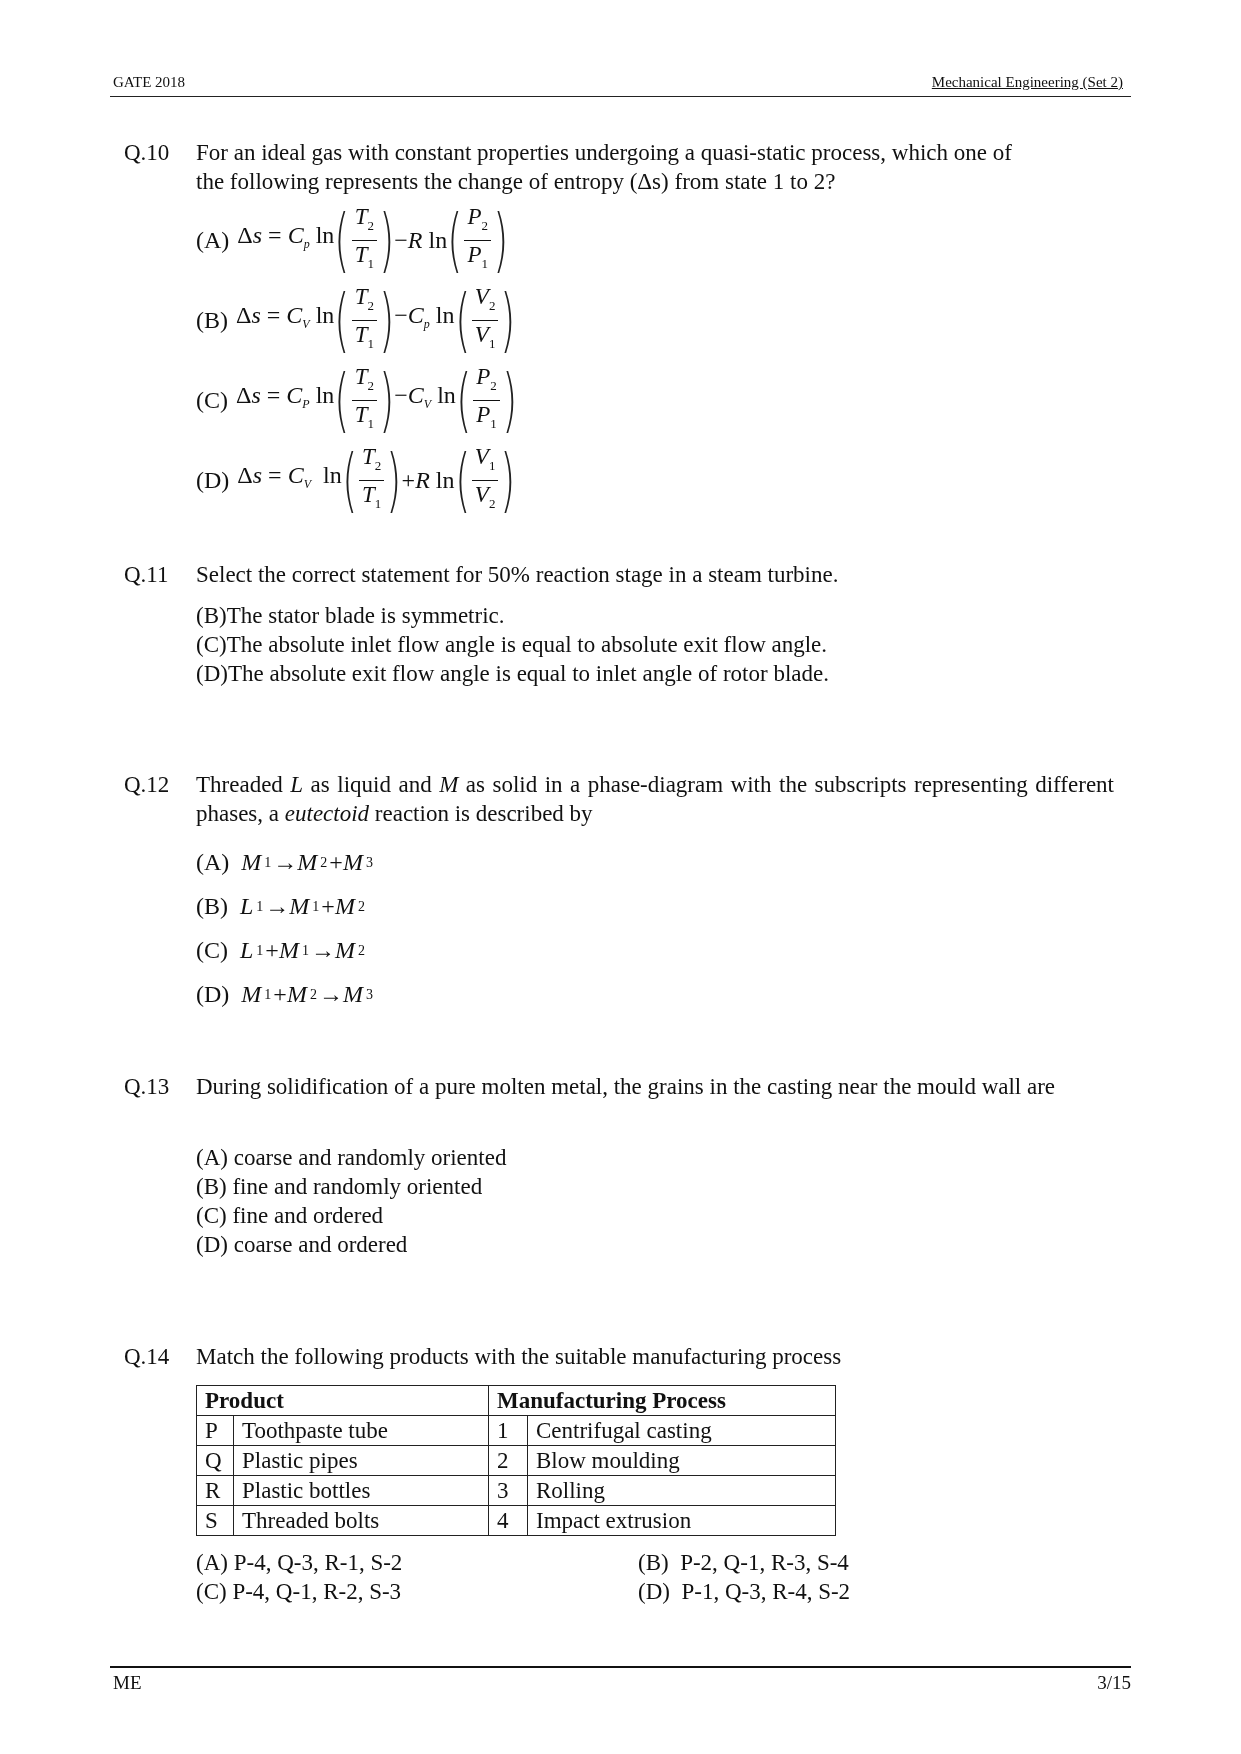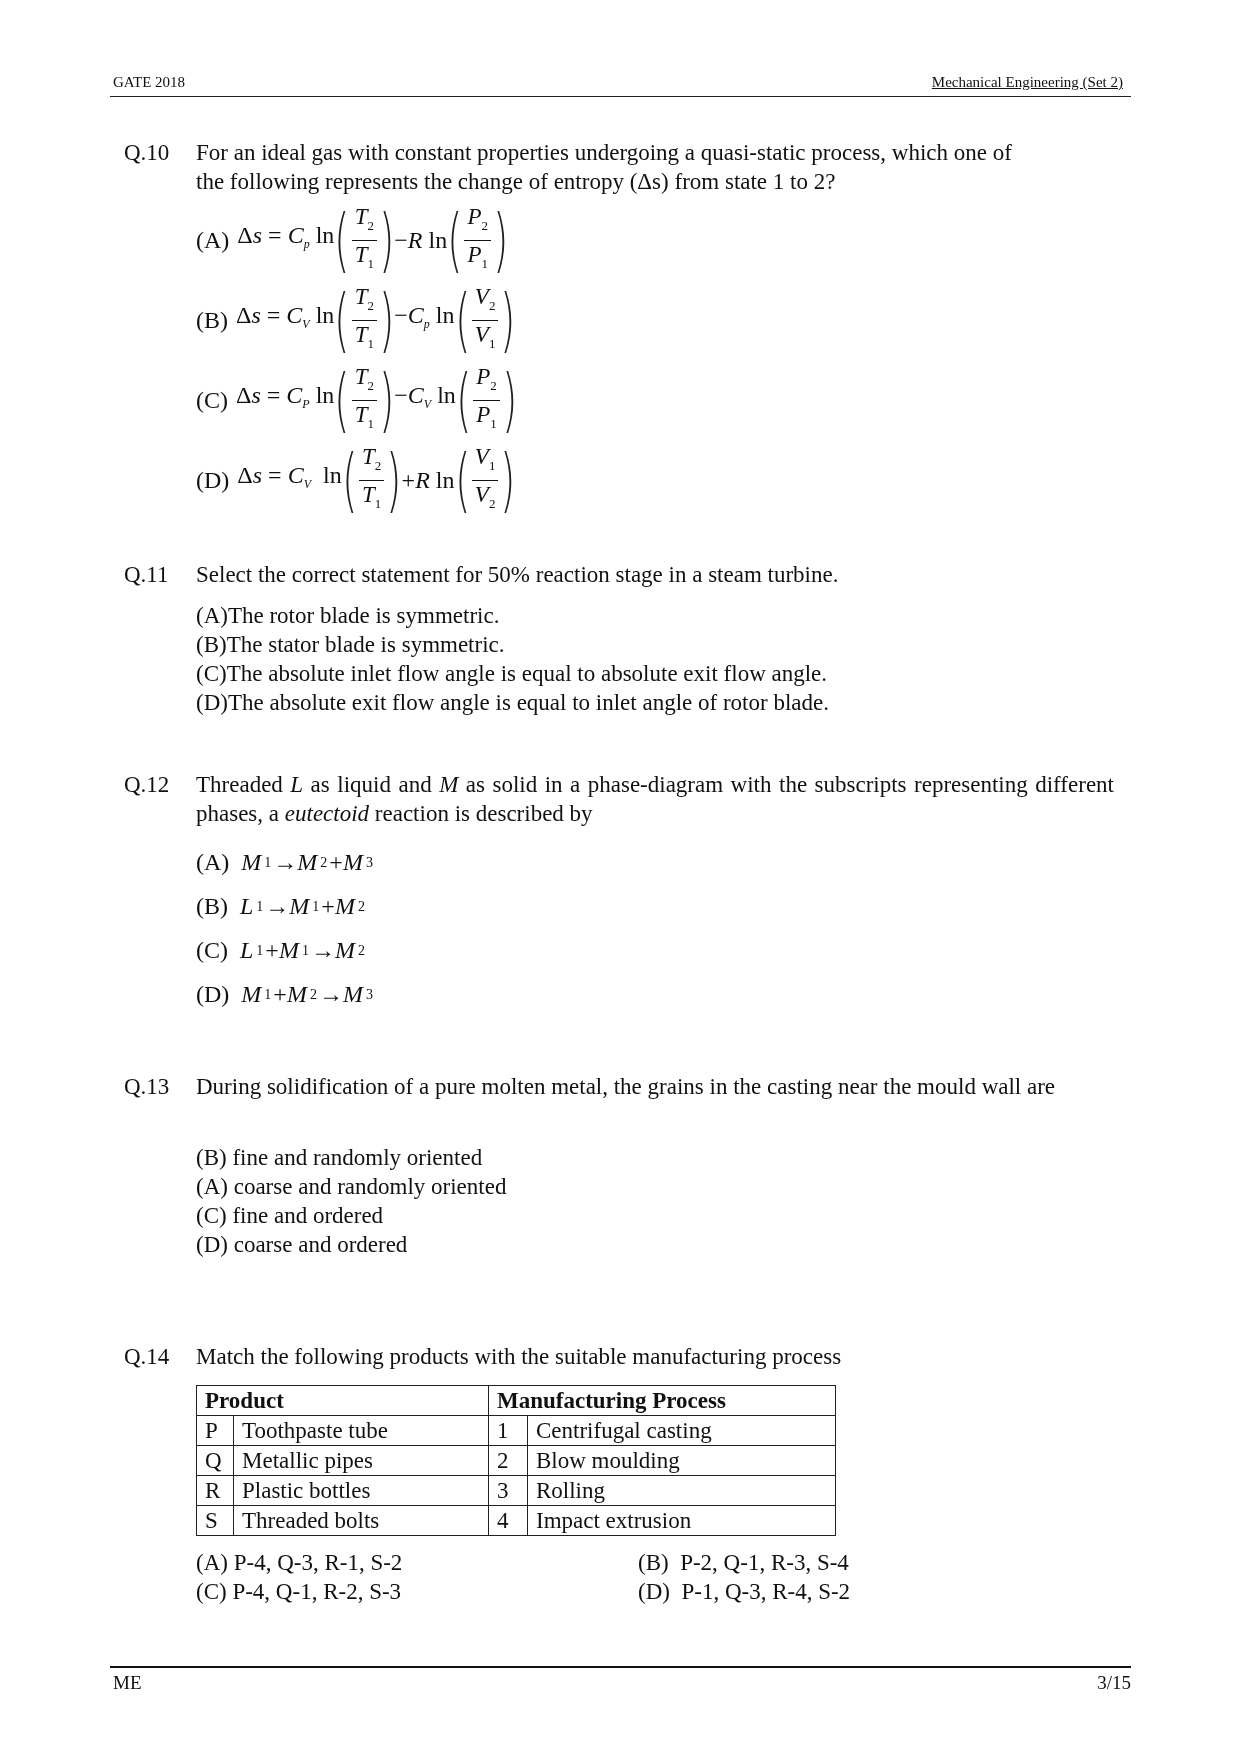--- a/index.html
+++ b/index.html
@@ -137,21 +137,20 @@
       </div>
     </div>
   </div>
 </div>
 
 <div class="q" style="top:560px;">
   <span class="num">Q.11</span>
   <div class="body">
     <div>Select the correct statement for 50% reaction stage in a steam turbine.</div>
     <div style="margin-top:12px;">
-      <div class="opt"><span>(A)</span><span>The rotor blade is symmetric.</span></div>
       <div class="opt"><span>(B)</span><span>The stator blade is symmetric.</span></div>
       <div class="opt"><span>(C)</span><span>The absolute inlet flow angle is equal to absolute exit flow angle.</span></div>
       <div class="opt"><span>(D)</span><span>The absolute exit flow angle is equal to inlet angle of rotor blade.</span></div>
     </div>
   </div>
 </div>
 
 <div class="q" style="top:770px;">
   <span class="num">Q.12</span>
   <div class="body">
@@ -163,22 +162,22 @@
       <div class="rxn"><span>(D)</span>&nbsp;&nbsp;<i>M</i><sub>1</sub>+<i>M</i><sub>2</sub>→<i>M</i><sub>3</sub></div>
     </div>
   </div>
 </div>
 
 <div class="q" style="top:1072px;">
   <span class="num">Q.13</span>
   <div class="body">
     <div class="justify">During solidification of a pure molten metal, the grains in the casting near the mould wall are</div>
     <div style="margin-top:42px;">
+      <div class="opt"><span>(A)</span> <span>coarse and randomly oriented</span></div>
       <div class="opt"><span>(B)</span> <span>fine and randomly oriented</span></div>
-      <div class="opt"><span>(A)</span> <span>coarse and randomly oriented</span></div>
       <div class="opt"><span>(C)</span> <span>fine and ordered</span></div>
       <div class="opt"><span>(D)</span> <span>coarse and ordered</span></div>
     </div>
   </div>
 </div>
 
 <div class="q" style="top:1342px;">
   <span class="num">Q.14</span>
   <div class="body">
     <div>Match the following products with the suitable manufacturing process</div>
@@ -189,21 +188,21 @@
         <th colspan="2" style="width:330px;padding-left:8px;">Manufacturing Process</th>
       </tr>
       <tr>
         <td style="width:20px;">P</td>
             <td>Toothpaste tube</td>
         <td style="width:22px;">1</td>
             <td>Centrifugal casting</td>
       </tr>
       <tr>
         <td>Q</td>
-            <td>Metallic pipes</td>
+            <td>Plastic pipes</td>
         <td>2</td>
             <td>Blow moulding</td>
       </tr>
       <tr>
         <td>R</td>
             <td>Plastic bottles</td>
         <td>3</td>
             <td>Rolling</td>
       </tr>
       <tr>

